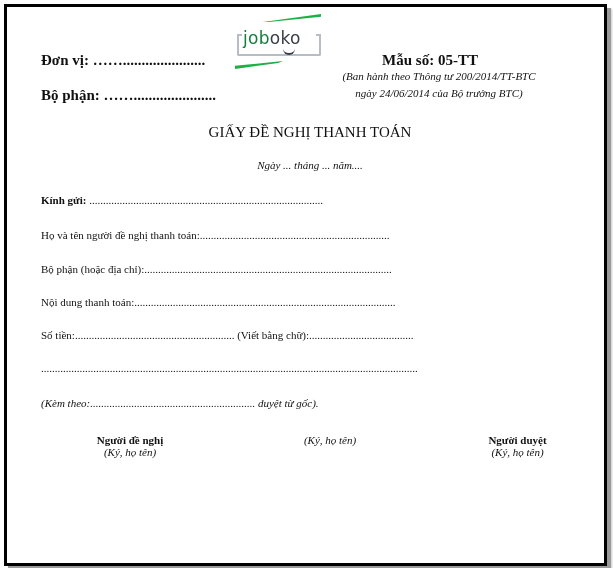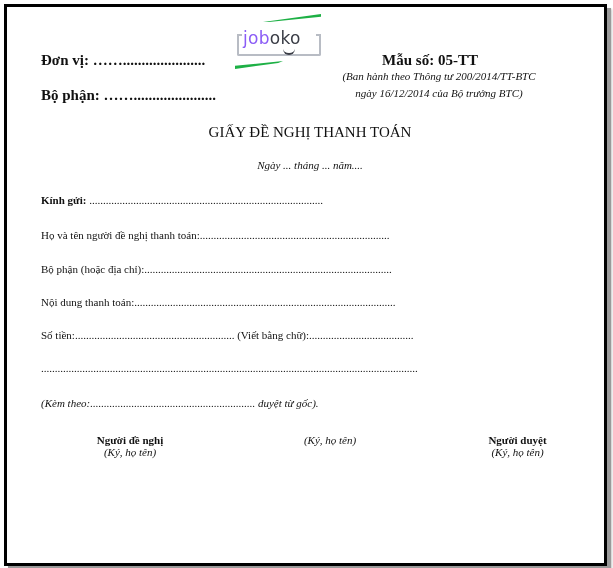--- a/index.html
+++ b/index.html
@@ -21,21 +21,21 @@
   .logo .bar-top { position:absolute; left:30px; top:0; width:58px; height:8px;
                    background:#1db045; clip-path:polygon(0 100%, 100% 0, 100% 35%, 10% 100%); }
   .logo .bar-bot { position:absolute; left:2px; top:47px; width:48px; height:8px;
                    background:#1db045; clip-path:polygon(0 60%, 100% 0, 90% 25%, 0 100%); }
   .logo .box { position:absolute; left:4px; top:20px; width:80px; height:20px;
                border:2px solid #b8bcc4; border-top:none; border-radius:0 0 2px 2px; }
   .logo .box:before, .logo .box:after { content:""; position:absolute; top:0; width:5px; border-top:2px solid #b8bcc4; }
   .logo .box:before { left:-2px; } .logo .box:after { right:-2px; }
   .logo .word { position:absolute; left:10px; top:14px; font-family:"DejaVu Sans", sans-serif;
                 font-size:17px; letter-spacing:0.3px; }
-  .logo .g { color:#8b5cf6; } .logo .d { color:#3a3d46; }
+  .logo .g { color:#15803d; } .logo .d { color:#3a3d46; }
   .logo .smile { position:absolute; left:50px; top:34px; width:12px; height:5px;
                  border-bottom:2px solid #3a3d46; border-radius:0 0 8px 8px; }
 </style>
 </head>
 <body>
 
 <div class="frame"></div>
 
 <div class="abs f15" style="left:41px;top:52px;">
   <span class="bold">Đơn vị:</span>
@@ -49,21 +49,21 @@
 <div class="logo">
   <div class="bar-top"></div>
   <div class="box"></div>
   <div class="word"><span class="g">job</span><span class="d">oko</span></div>
   <div class="smile"></div>
   <div class="bar-bot"></div>
 </div>
 
 <div class="abs bold f15 center" style="left:330px;top:52px;width:200px;">Mẫu số: 05-TT</div>
 <div class="abs ital f14 center" style="left:305px;top:70px;width:268px;">(Ban hành theo Thông tư 200/2014/TT-BTC</div>
-<div class="abs ital f14 center" style="left:305px;top:87px;width:268px;">ngày 16/12/2014 của Bộ trưởng BTC)</div>
+<div class="abs ital f14 center" style="left:305px;top:87px;width:268px;">ngày 24/06/2014 của Bộ trưởng BTC)</div>
 
 <div class="abs center" style="left:150px;top:124px;width:320px;font-size:15px;">GIẤY ĐỀ NGHỊ THANH TOÁN</div>
 <div class="abs ital center f14" style="left:150px;top:159px;width:320px;">Ngày ... tháng ... năm....</div>
 
 <div class="abs f14" style="left:41px;top:194px;">
   <span class="bold">Kính gửi:</span><span> .....................................................................................</span>
 </div>
 <div class="abs f14" style="left:41px;top:229px;">
   <span>Họ và tên người đề nghị thanh toán:</span><span>.....................................................................</span>
 </div>

